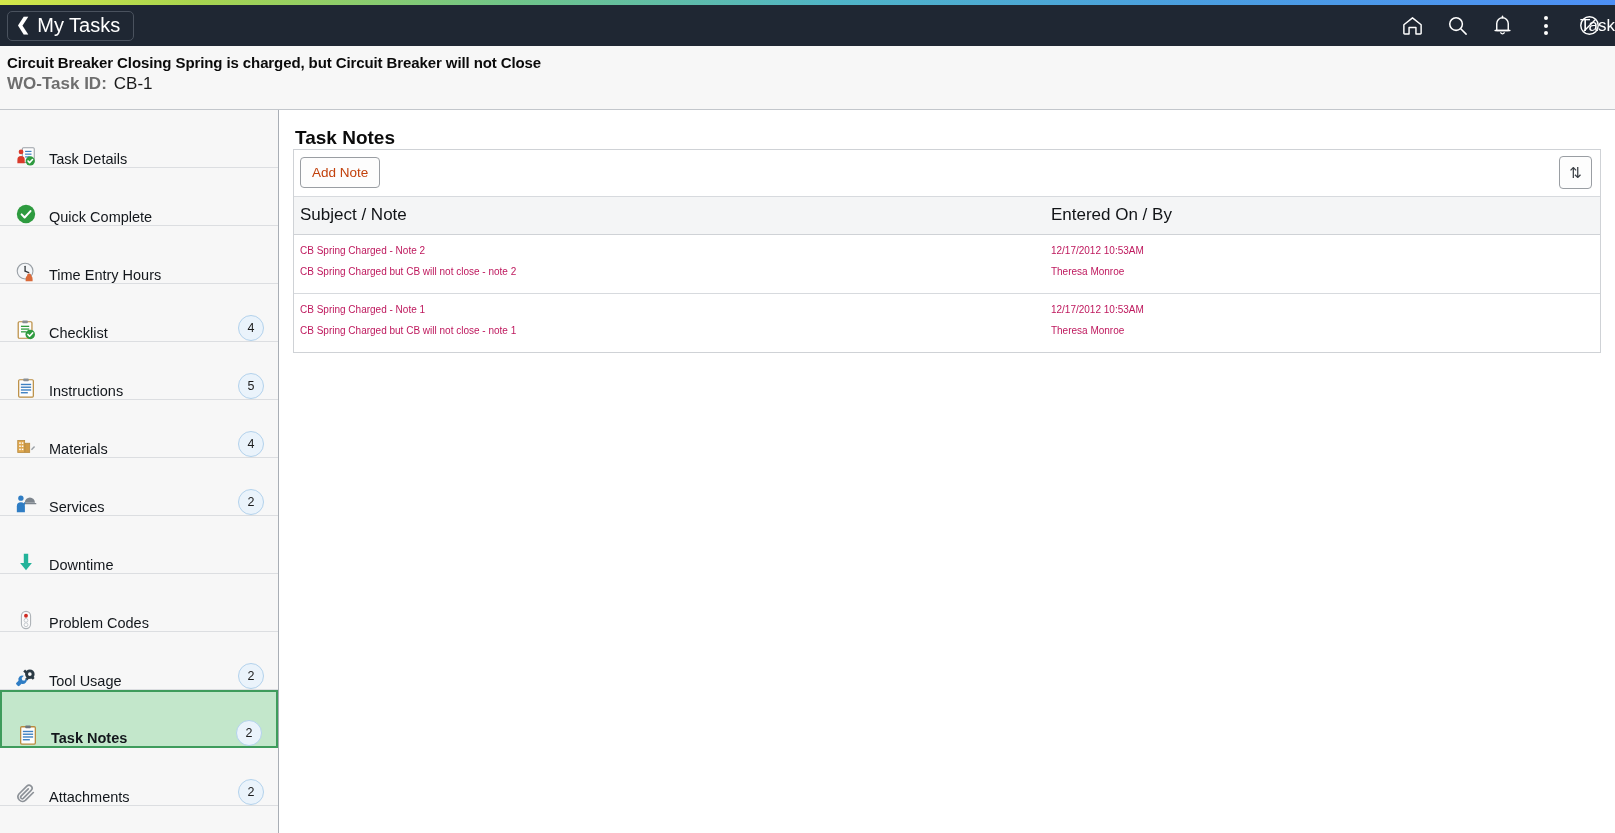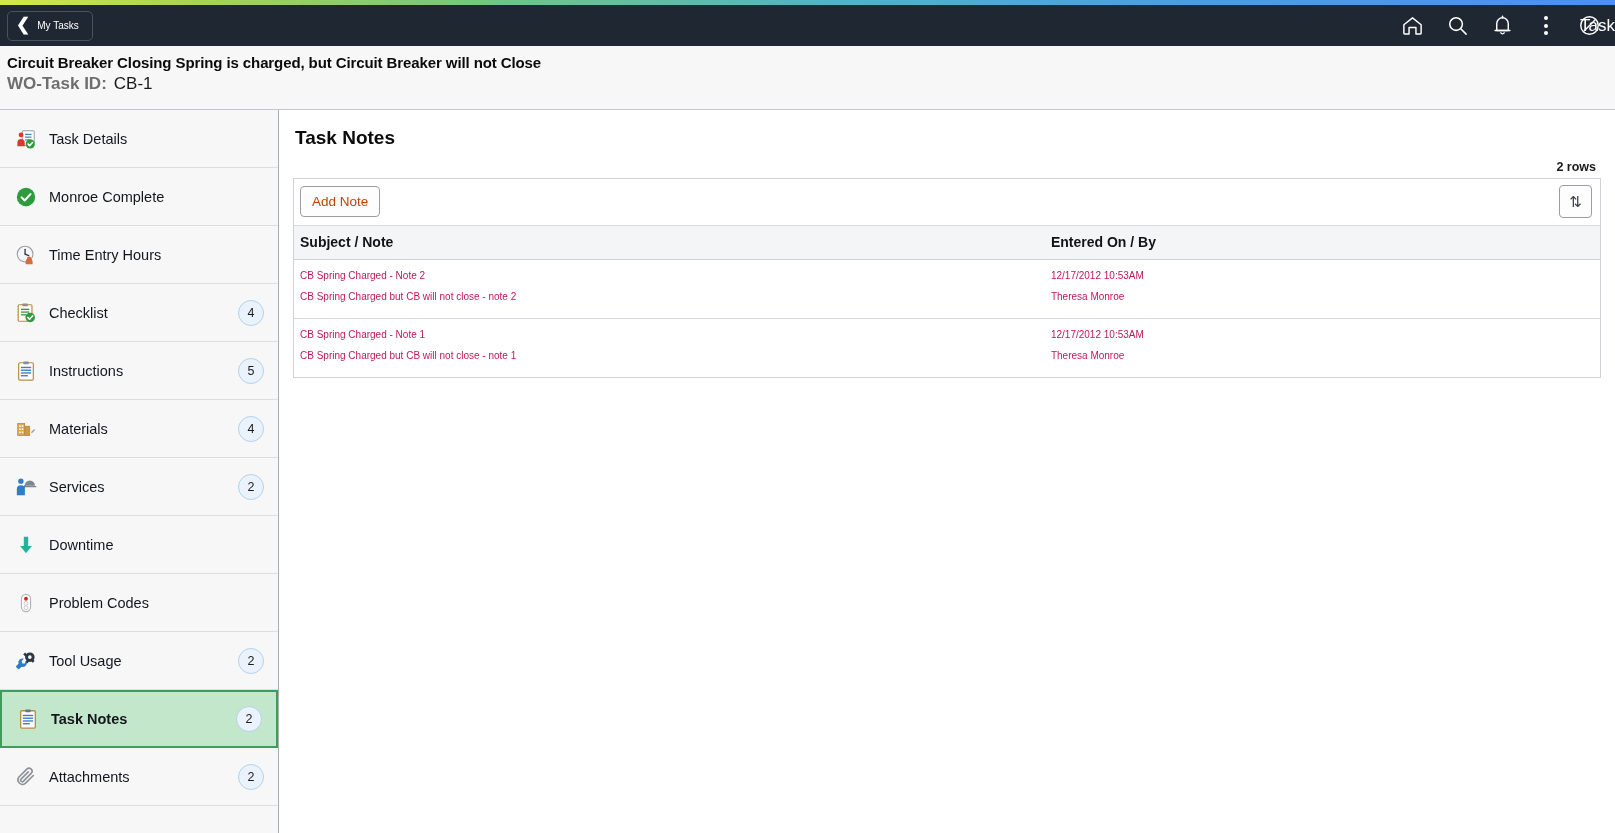--- a/index.html
+++ b/index.html
@@ -29,21 +29,21 @@
     padding: 0 13px 0 8px;
     border: 1px solid #4a525e;
     border-radius: 5px;
     display: flex; align-items: center; gap: 7px;
     cursor: pointer;
   }
   #back-button .chev {
     color: #fff; font-size: 17px; line-height: 1;
     font-weight: 600; margin-top: -2px;
   }
-  #back-button .lbl { color: #ffffff; font-size: 10px; }
+  #back-button .lbl { color: #ffffff; font-size: 20px; }
 
   #topbar-title {
     position: absolute; left: 0; right: 0;
     text-align: right;
     color: #ffffff; font-size: 17px;
     pointer-events: none;
   }
   #topbar-icons {
     margin-left: auto; margin-right: 14px;
     display: flex; align-items: center; gap: 22px;
@@ -74,21 +74,21 @@
 
   
   #sidebar {
     width: 279px; flex: 0 0 279px;
     background: #f7f7f7;
     border-right: 1px solid #a9aeb5;
     overflow: hidden;
   }
   .side-item {
     height: 58px;
-    display: flex; align-items: center;
+    display: flex; align-items: flex-end;
     padding: 0 14px 0 13px;
     border-bottom: 1px solid #dcdee1;
     background: #f7f7f7;
     cursor: pointer;
   }
   .side-item .s-icon {
     width: 26px; flex: 0 0 26px;
     display: flex; align-items: center; justify-content: center;
   }
   .side-item .s-label {
@@ -144,21 +144,21 @@
     border: 1px solid #9a9ea3; border-radius: 4px;
     background: #fdfdfd; color: #3b4046;
     font-size: 15px; cursor: pointer;
     display: flex; align-items: center; justify-content: center;
     font-family: inherit;
   }
 
   table { width: 100%; border-collapse: collapse; table-layout: fixed; }
   thead th {
     background: #f4f5f6;
-    text-align: left; font-size: 14px; font-weight: bold;
+    text-align: left; font-size: 17px; font-weight: normal;
     color: #111417; padding: 8px 0 9px 6px;
     border-bottom: 1px solid #cfd2d6;
   }
   th.col-subject { width: 57.5%; }
   tbody td {
     padding: 0; vertical-align: top;
     border-bottom: 1px solid #d7dade;
     font-size: 10px; color: #be185d;
   }
   tbody tr:last-child td { border-bottom: none; }
@@ -240,21 +240,21 @@
       <span class="s-label">Task Details</span>
     </div>
 
     <div class="side-item">
       <span class="s-icon">
         <svg width="22" height="22" viewBox="0 0 24 24">
           <circle cx="12" cy="12" r="10" fill="#2e9b3f"></circle>
           <path d="M7.2 12.4l3.3 3.4 6.4-7" fill="none" stroke="#fff" stroke-width="2.2" stroke-linecap="round" stroke-linejoin="round"></path>
         </svg>
       </span>
-      <span class="s-label">Monroe Complete</span>
+      <span class="s-label">Quick Complete</span>
     </div>
 
     <div class="side-item">
       <span class="s-icon">
         <svg width="22" height="22" viewBox="0 0 24 24">
           <circle cx="11" cy="11" r="8.6" fill="#f4f6f8" stroke="#9aa0a6" stroke-width="1.2"></circle>
           <line x1="11" y1="11" x2="11" y2="5.8" stroke="#33373b" stroke-width="1.4" stroke-linecap="round"></line>
           <line x1="11" y1="11" x2="15" y2="12.6" stroke="#33373b" stroke-width="1.4" stroke-linecap="round"></line>
           <circle cx="15.4" cy="16" r="2.3" fill="#d96a3a"></circle>
           <path d="M11.6 22v-2.3a3.8 3.8 0 0 1 7.6 0V22z" fill="#d96a3a"></path>
@@ -382,21 +382,20 @@
         </svg>
       </span>
       <span class="s-label">Attachments</span>
       <span class="badge">2</span>
     </div>
 
   </div>
 
   <div id="main">
     <div id="panel-title">Task Notes</div>
-    <div id="rows-count">2 rows</div>
 
     <div id="table-wrap">
       <div id="toolbar-row">
         <button id="add-note-button">Add Note</button>
         <button id="sort-button">⇅</button>
       </div>
 
       <table>
         <thead>
           <tr>

